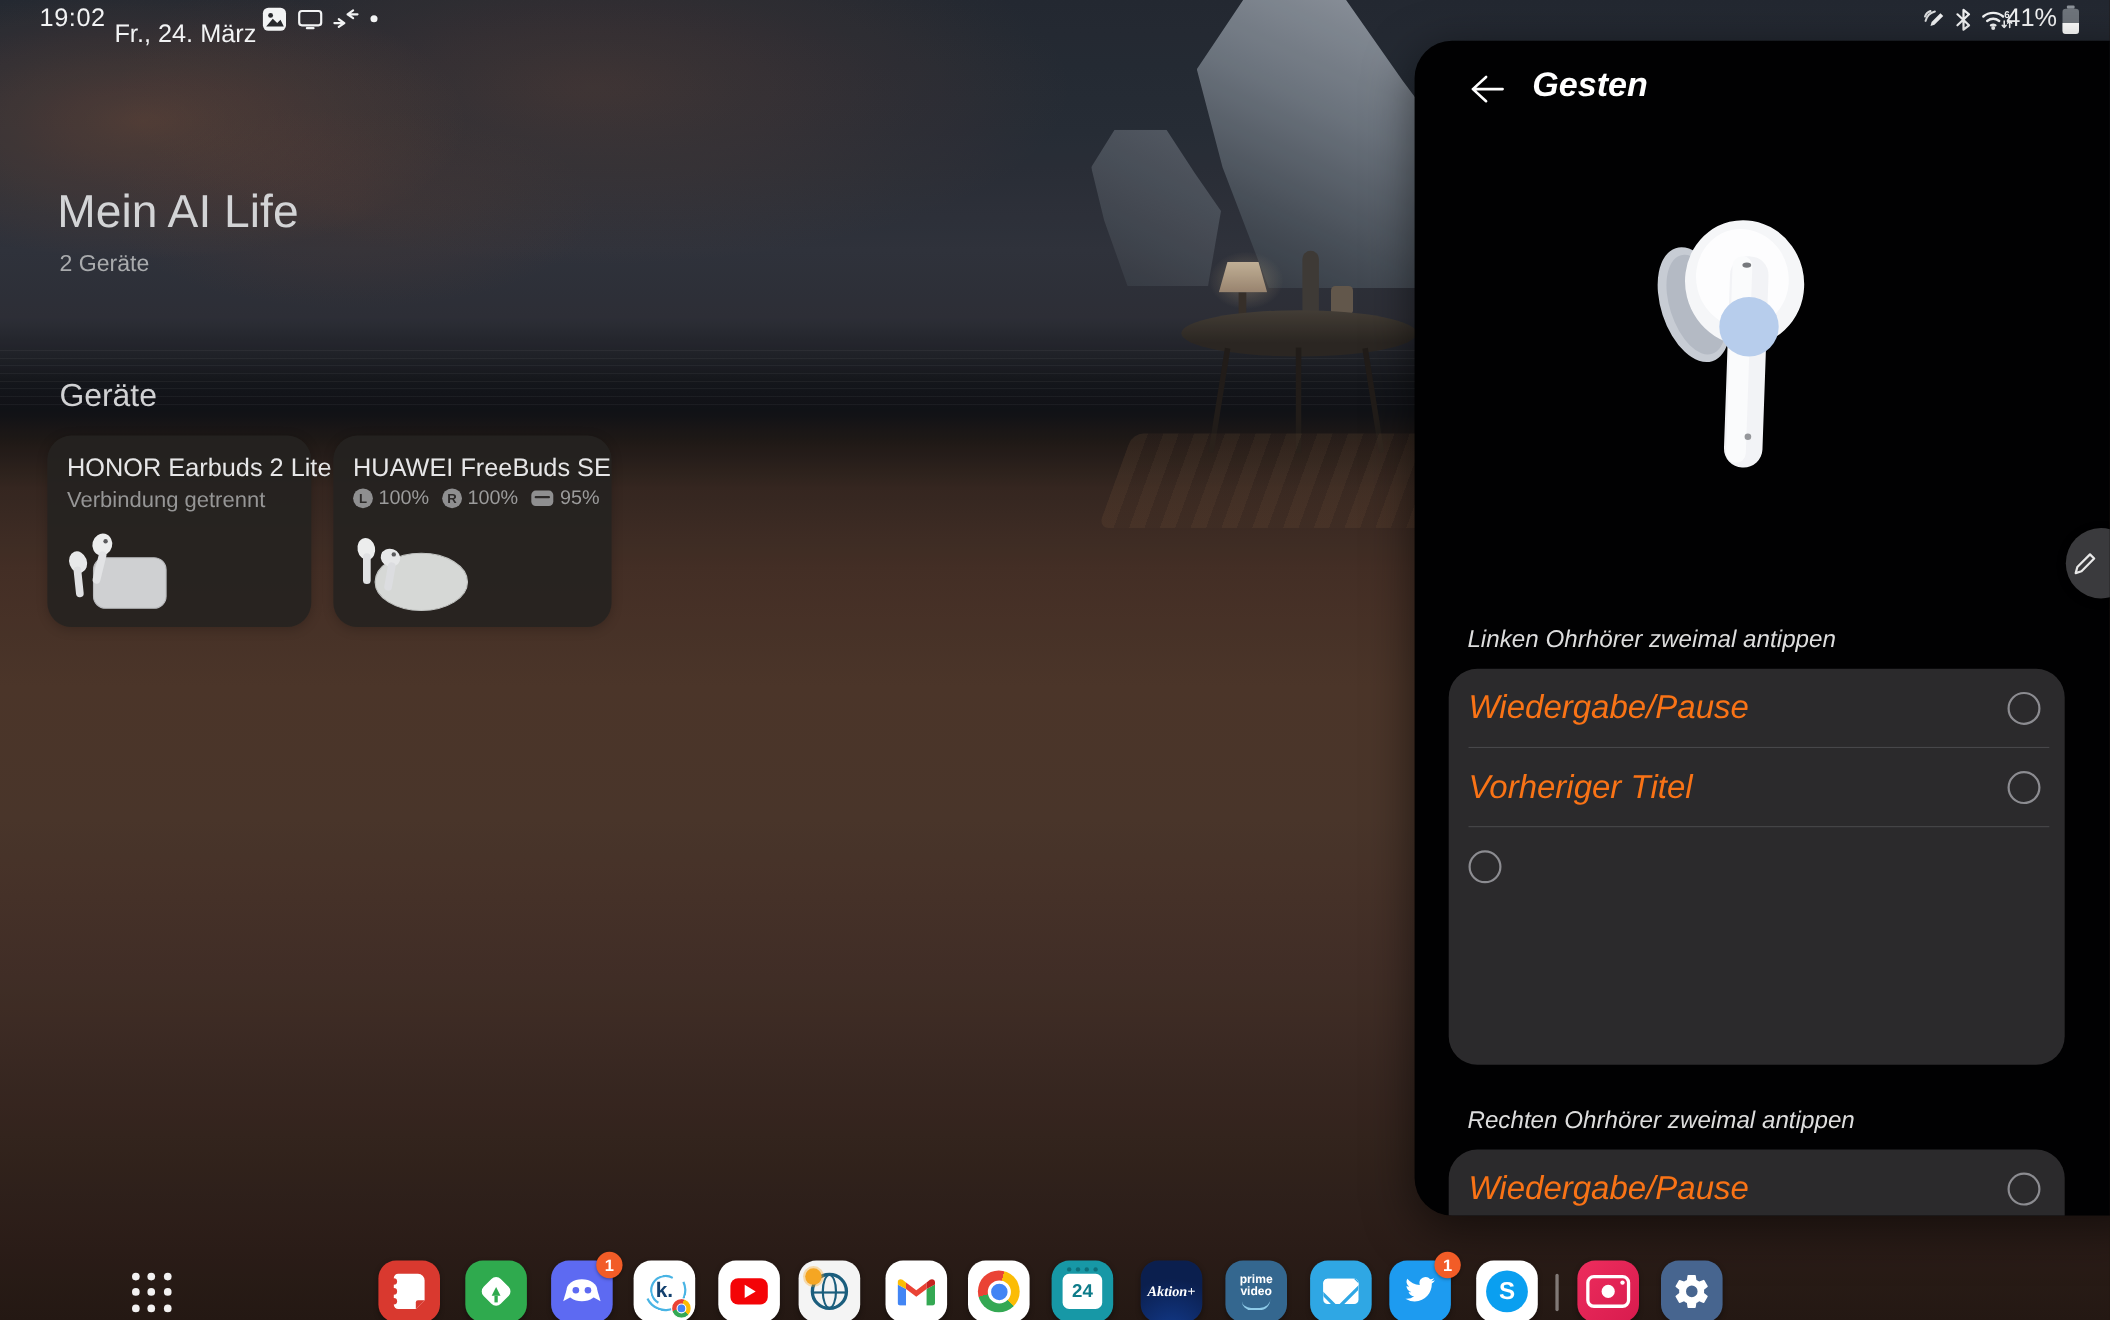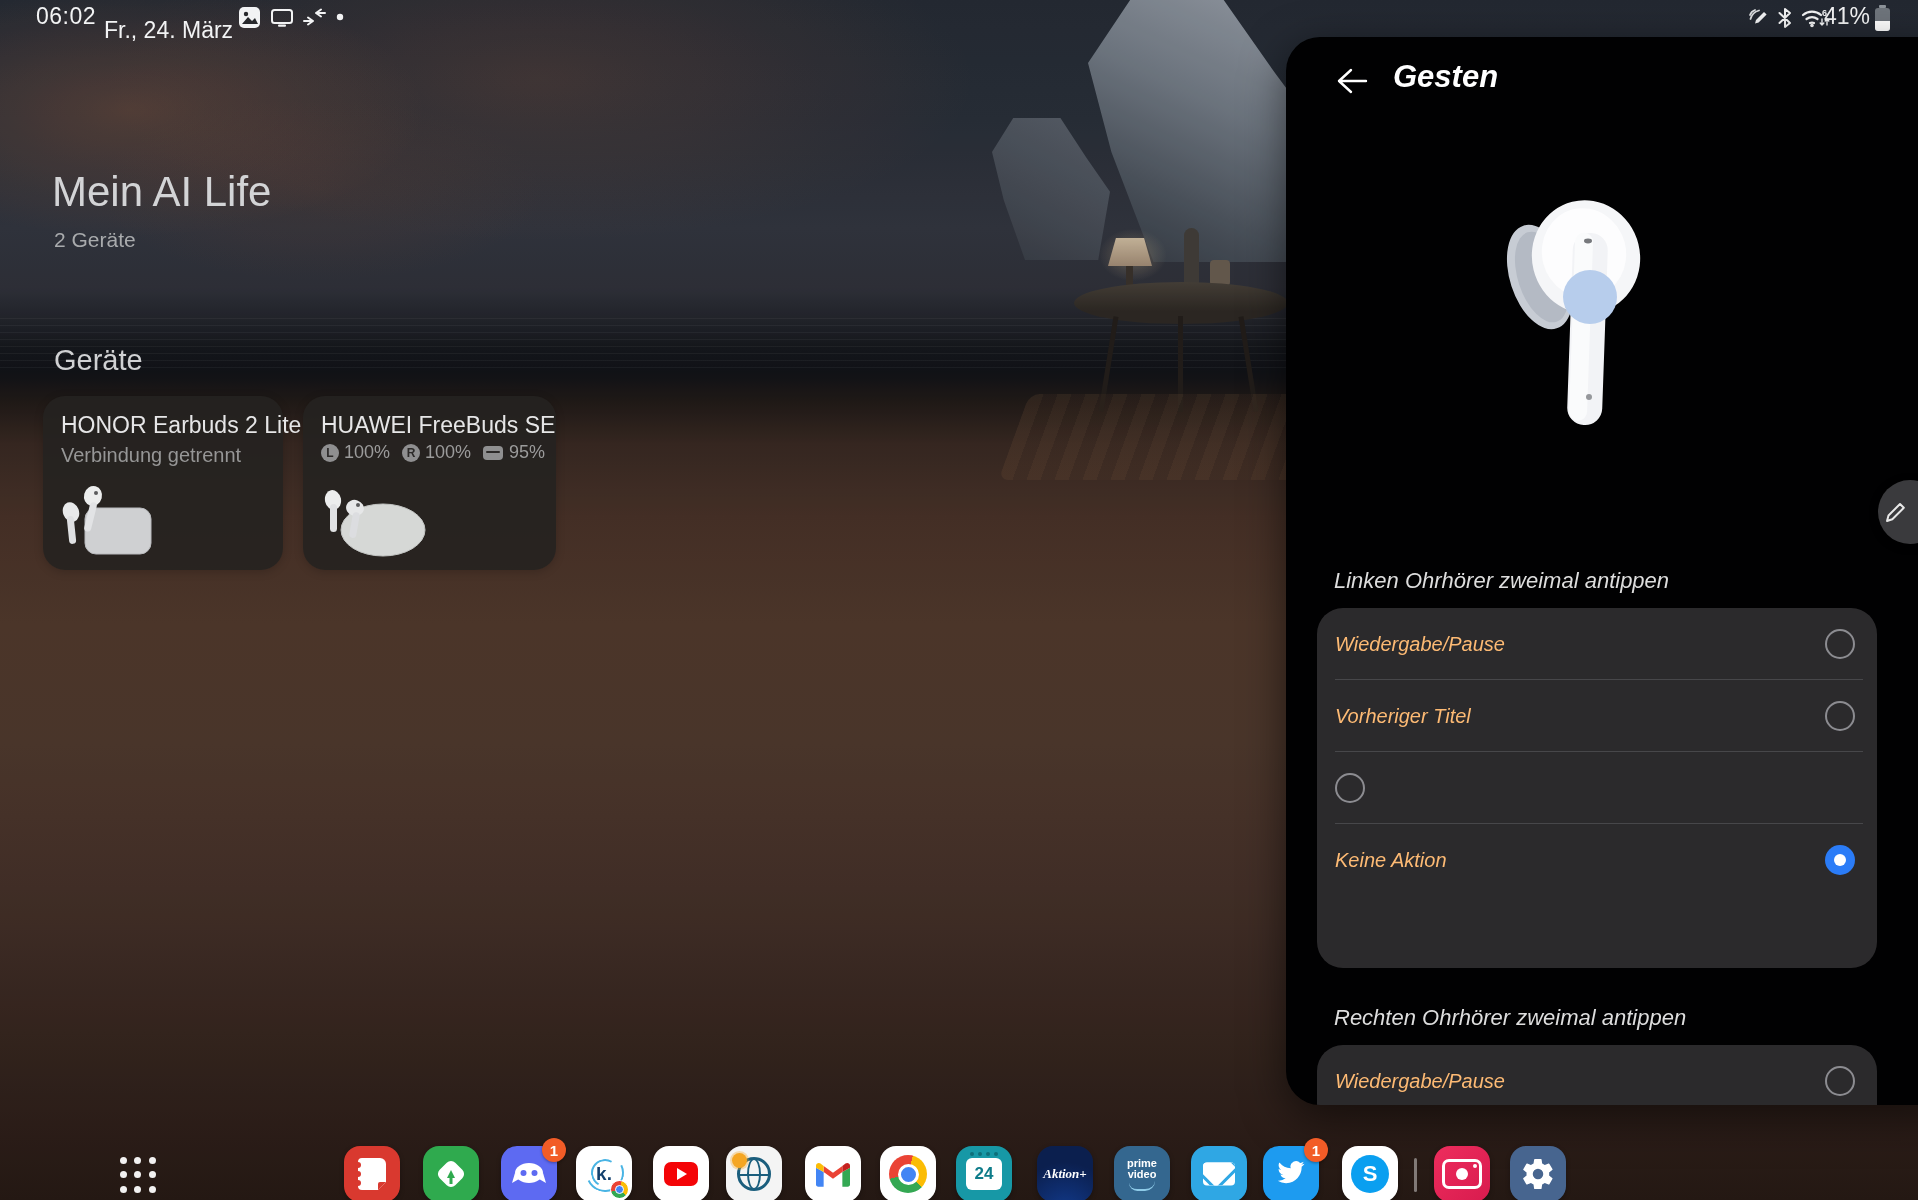--- a/index.html
+++ b/index.html
@@ -82,21 +82,21 @@
   .earbud-illus{position:absolute;left:212px;top:148px;width:190px;height:260px;}
   .sec-label{position:absolute;left:48px;font-size:22px;color:#dddddd;}
   .sec1{top:531px;}
   .sec2{top:968px;}
   .opt-card{position:absolute;left:31px;width:560px;border-radius:26px;background:#2b2a2c;}
   .card1{top:571px;height:360px;}
   .card2{top:1008px;height:140px;}
   .opt-row{position:relative;height:72px;display:flex;align-items:center;justify-content:space-between;
     padding:0 22px 0 18px;box-sizing:border-box;}
   .opt-row:not(:last-child)::after{content:"";position:absolute;left:18px;right:14px;bottom:0;height:1px;background:#47474a;}
-  .opt-label{font-size:20px;color:#fdba74;}
+  .opt-label{font-size:30px;color:#f97316;}
   .radio{width:30px;height:30px;border-radius:50%;border:2px solid #8c8c91;box-sizing:border-box;flex:none;}
   .radio.sel{border:none;background:#2b7cf7;display:flex;align-items:center;justify-content:center;}
   .radio.sel::after{content:"";width:12px;height:12px;border-radius:50%;background:#ffffff;}
   .edit-fab{position:absolute;left:1878px;top:480px;width:64px;height:64px;border-radius:50%;
     background:#3a3a3d;z-index:30;display:flex;align-items:center;justify-content:center;
     box-shadow:0 2px 8px rgba(0,0,0,.4);}
 
   
   .dock-icon{position:absolute;top:1146px;width:56px;height:56px;}
   .squircle{width:56px;height:56px;border-radius:16px;position:relative;overflow:hidden;
@@ -157,21 +157,21 @@
   <div class="pot"></div>
   <div class="tabletop"></div>
   <div class="leg l1"></div>
   <div class="leg l2"></div>
   <div class="leg l3"></div>
   <div class="rug"></div>
 </div>
 <div class="dim"></div>
 
 <div class="statusbar sb">
-  <span class="sb-time">06:02</span>
+  <span class="sb-time">19:02</span>
   <span class="sb-date">Fr., 24. März</span>
 
   <span class="sb-ico" style="left:238px;">
     <svg width="23" height="23" viewBox="0 0 23 23">
         <rect x="1" y="1" width="21" height="21" rx="5" fill="#f2f3f4"></rect>
         <circle cx="8" cy="8" r="2.2" fill="#27282c"></circle>
         <path d="M4 18 L10 11 L14 15 L17 12 L20 18 Z" fill="#27282c"></path>
       </svg>
   </span>
   <span class="sb-ico" style="left:270px;">
@@ -296,24 +296,20 @@
       <span class="opt-label">Wiedergabe/Pause</span>
       <span class="radio"></span>
     </div>
     <div class="opt-row">
       <span class="opt-label">Vorheriger Titel</span>
       <span class="radio"></span>
     </div>
     <div class="opt-row">
       <span class="radio"></span>
     </div>
-    <div class="opt-row">
-      <span class="opt-label">Keine Aktion</span>
-      <span class="radio sel"></span>
-    </div>
   </div>
 
   <div class="sec-label sec2">Rechten Ohrhörer zweimal antippen</div>
 
   <div class="opt-card card2">
     <div class="opt-row">
       <span class="opt-label">Wiedergabe/Pause</span>
       <span class="radio"></span>
     </div>
 

